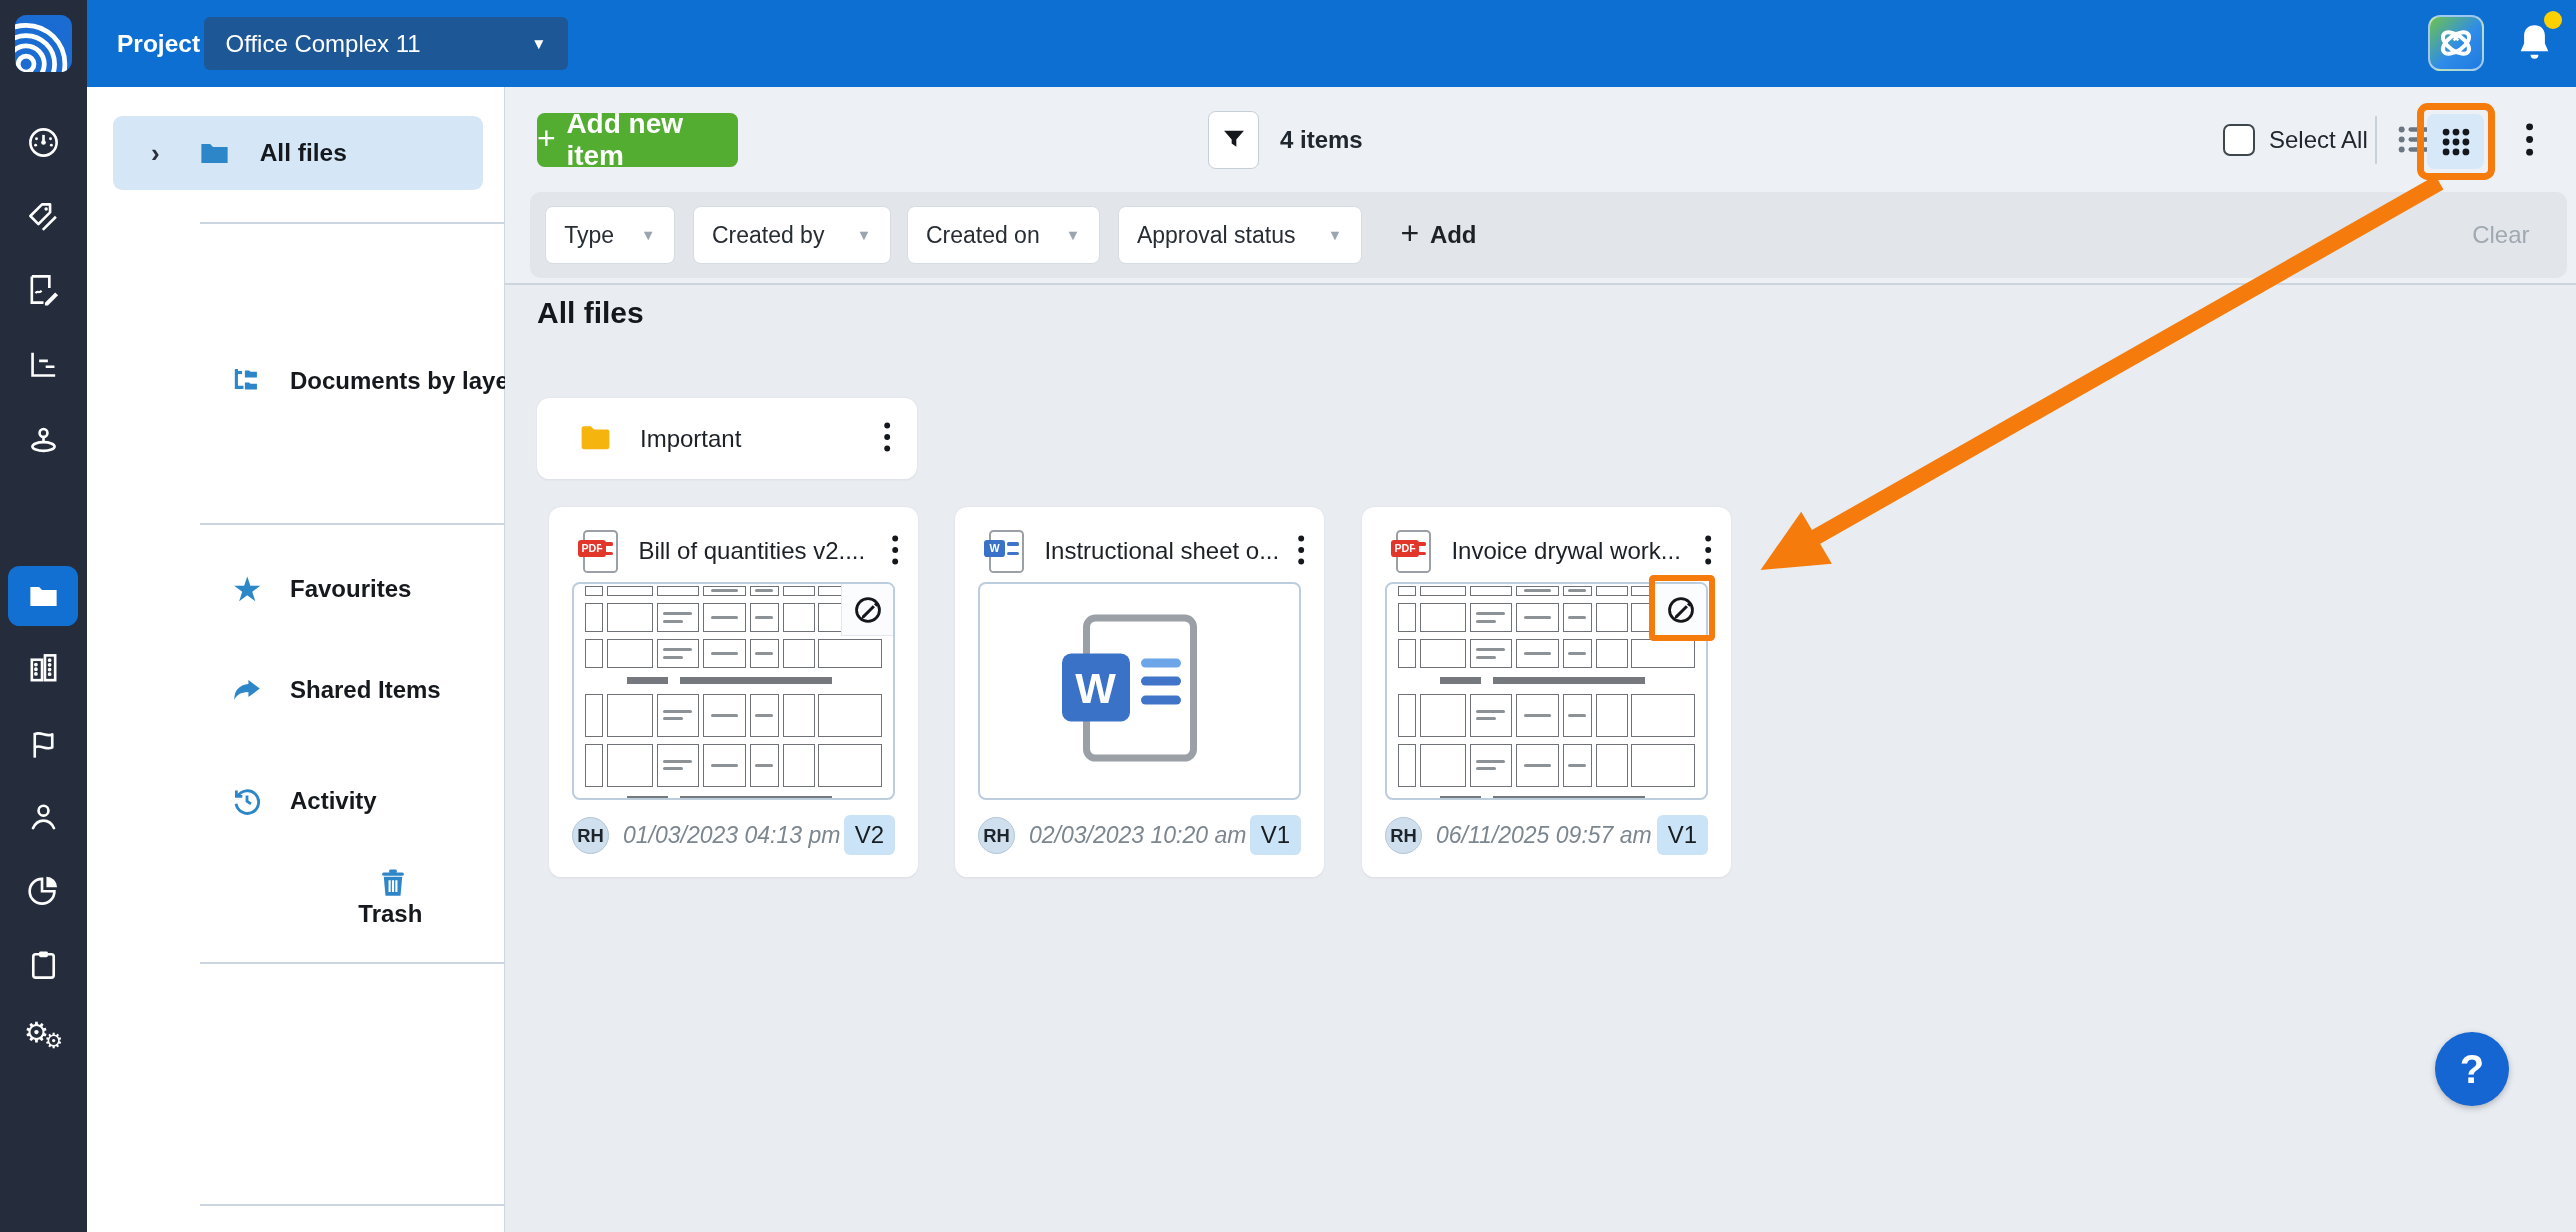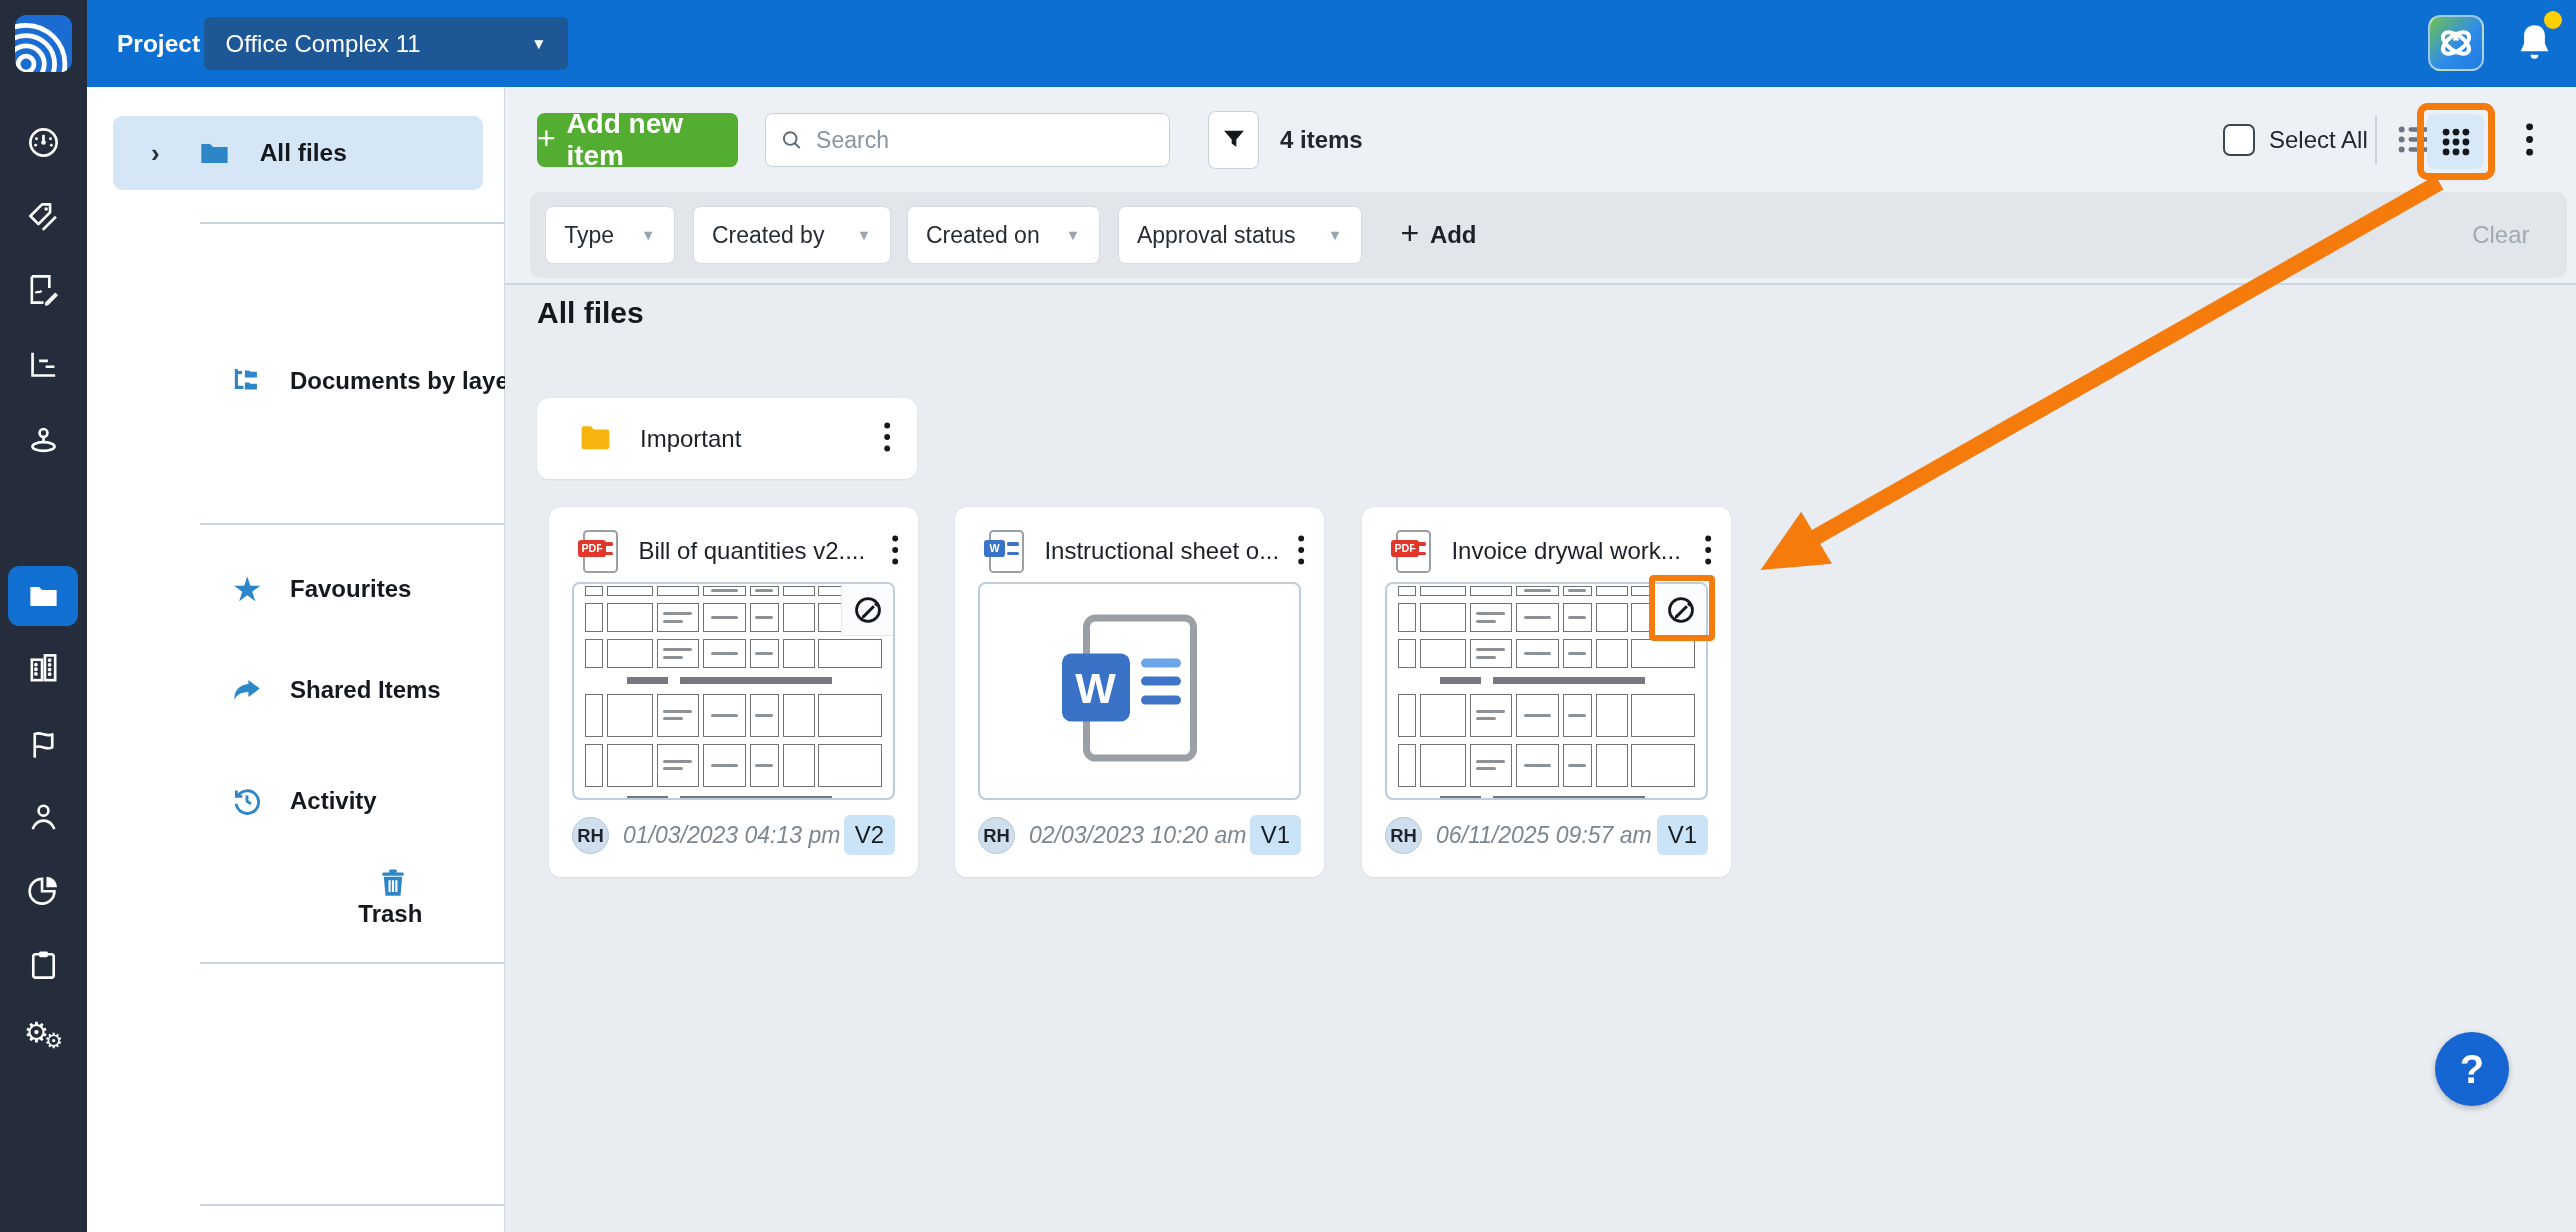--- a/index.html
+++ b/index.html
@@ -324,27 +324,20 @@
     </div>
 
   <div class="abs main">
     <div class="abs main-topstrip"></div>
     <div class="abs main-divline"></div>
 
     <div class="abs btn-add">
       <span class="plus">+</span>
       <span class="txt">Add new item</span>
     </div>
-    <div class="abs search-box">
-      <svg width="26" height="26" viewBox="0 0 24 24">
-          <circle cx="10.5" cy="10.5" r="6.5" fill="none" stroke="#5f6a74" stroke-width="2"></circle>
-          <path d="M15.3 15.3l5 5" stroke="#5f6a74" stroke-width="2"></path>
-        </svg>
-      <input type="text" placeholder="Search" style="">
-    </div>
     <div class="abs btn-funnel">
       <svg width="28" height="28" viewBox="0 0 24 24">
           <path d="M3.5 4h17l-6.5 7.5v6.3l-4-2.9v-3.4z" fill="#14181c"></path>
         </svg>
     </div>
     <div class="abs items-count">4 items</div>
 
     <div class="abs selall">
       <span class="box"></span>
       <span class="lbl">Select All</span>

